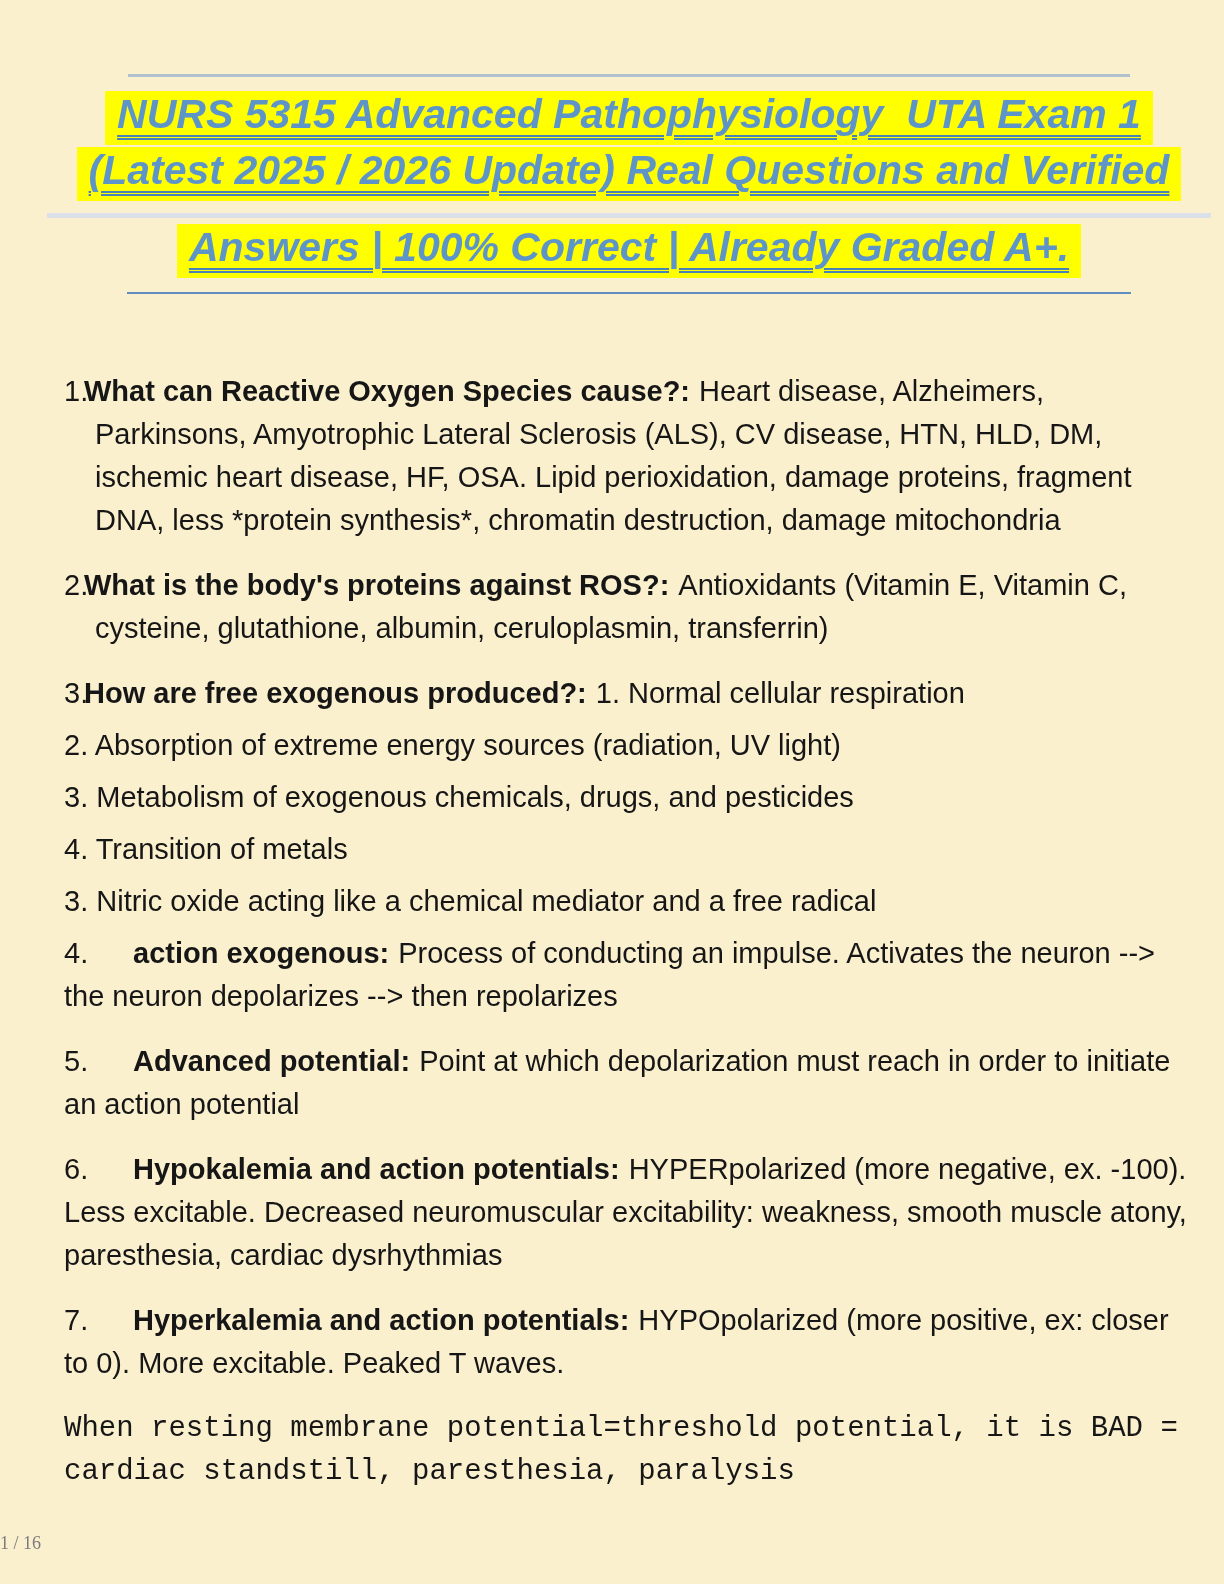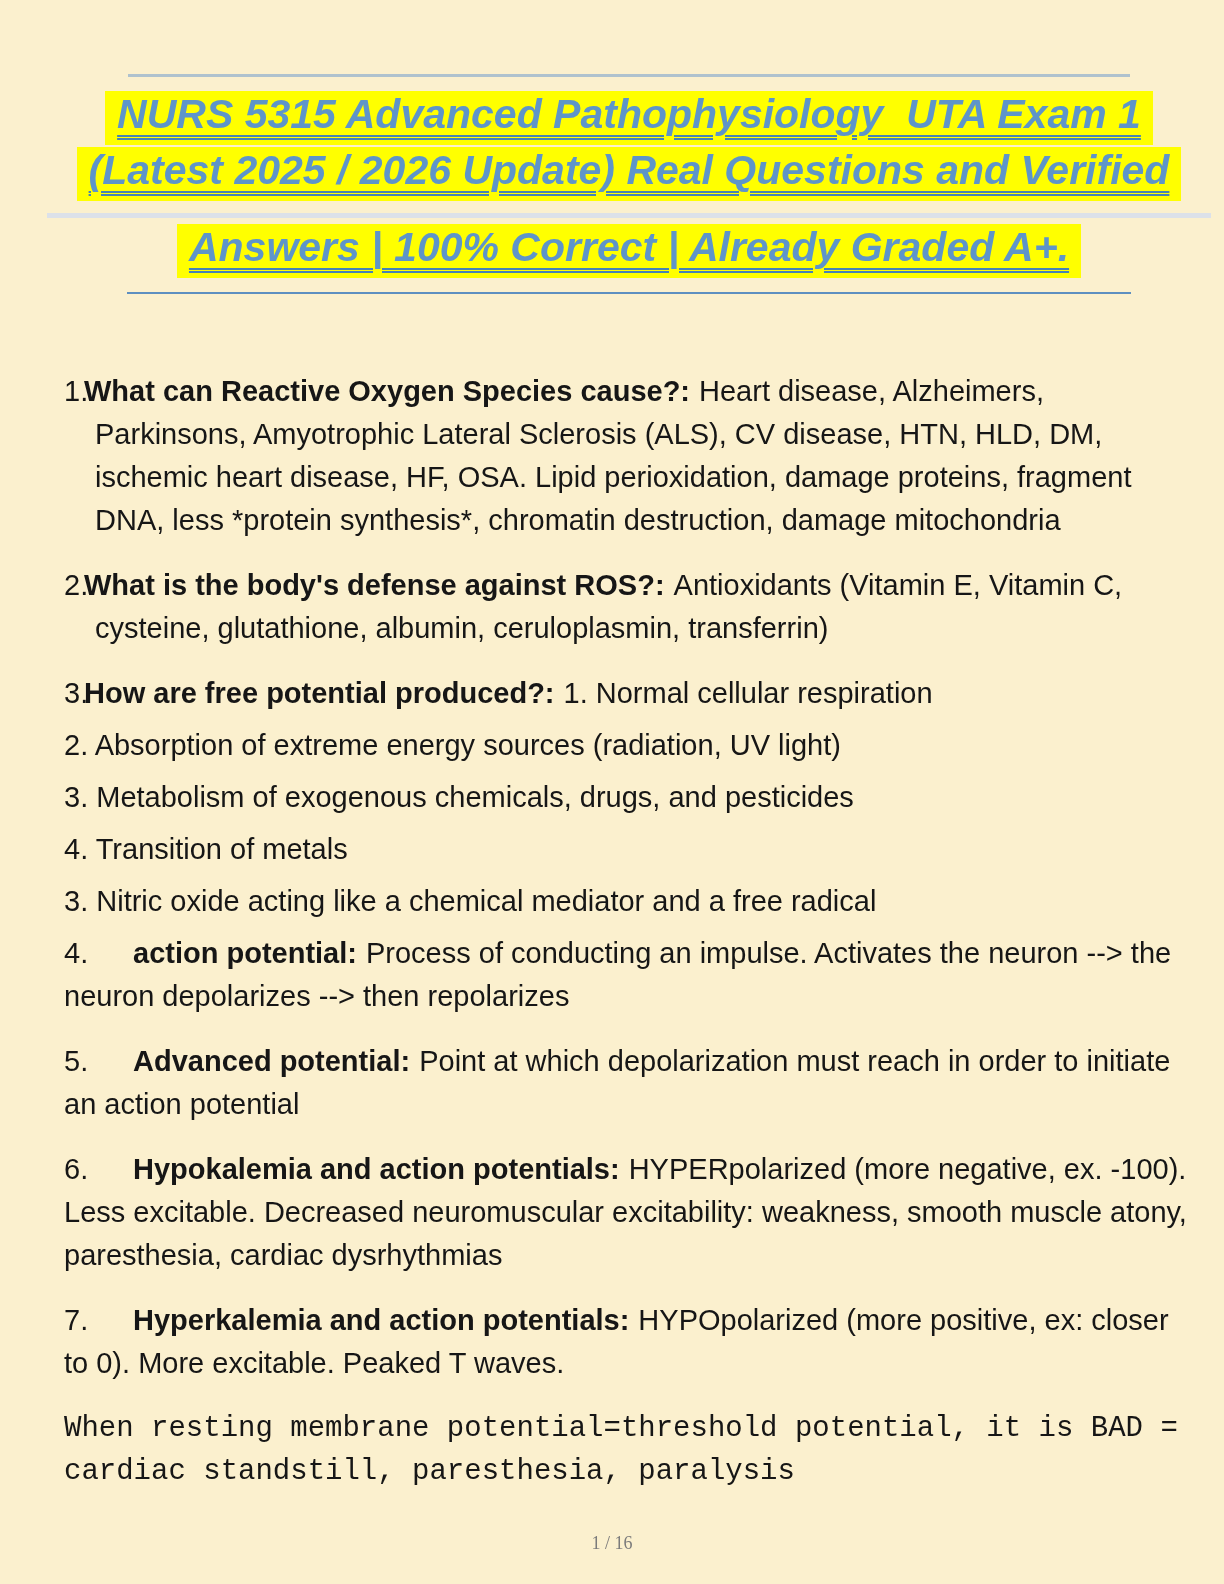--- a/index.html
+++ b/index.html
@@ -61,21 +61,20 @@
   p.flush.sp { margin-top:22px; }
   .marker { display:inline-block; text-indent:0; width:20px; }
   .marker.tab { width:69px; }
   b.term { font-weight:bold; margin-right:9px; }
   p.para { margin-top:22px;font-family:Liberation Mono, monospace; }
   
   .footer {
     position:absolute;
     left:0; right:0;
     bottom:40px;
-    text-align:center;
     font-family:"Liberation Serif", serif;
     font-size:18px;
     color:#7B7B7B;
   }
 </style>
 </head>
 <body>
 
 <div class="page">
 
@@ -93,30 +92,30 @@
   <div class="title-line l3">
     <span class="hl">Answers | 100% Correct | Already Graded A+.</span>
   </div>
 
   <div class="rule-bottom"></div>
 
   <div class="content">
 
     <p class="qa hang first"><span class="marker">1.</span><b class="term">What can Reactive Oxygen Species cause?:</b><span class="ans">Heart disease, Alzheimers, Parkinsons, Amyotrophic Lateral Sclerosis (ALS), CV disease, HTN, HLD, DM, ischemic heart disease, HF, OSA. Lipid perioxidation, damage proteins, fragment DNA, less *protein synthesis*, chromatin destruction, damage mitochondria</span></p>
 
-    <p class="qa hang"><span class="marker">2.</span><b class="term">What is the body's defense against ROS?:</b><span class="ans">Antioxidants (Vitamin E, Vitamin C, cysteine, glutathione, albumin, ceruloplasmin, transferrin)</span></p>
+    <p class="qa hang"><span class="marker">2.</span><b class="term">What is the body's proteins against ROS?:</b><span class="ans">Antioxidants (Vitamin E, Vitamin C, cysteine, glutathione, albumin, ceruloplasmin, transferrin)</span></p>
 
-    <p class="qa hang"><span class="marker">3.</span><b class="term">How are free potential produced?:</b><span class="ans">1. Normal cellular respiration</span></p>
+    <p class="qa hang"><span class="marker">3.</span><b class="term">How are free exogenous produced?:</b><span class="ans">1. Normal cellular respiration</span></p>
 
     <p class="sub">2. Absorption of extreme energy sources (radiation, UV light)</p>
     <p class="sub">3. Metabolism of exogenous chemicals, drugs, and pesticides</p>
     <p class="sub">4. Transition of metals</p>
     <p class="sub">3. Nitric oxide acting like a chemical mediator and a free radical</p>
 
-    <p class="flush"><span class="marker tab">4.</span><b class="term">action potential:</b><span class="ans">Process of conducting an impulse. Activates the neuron --&gt; the neuron depolarizes --&gt; then repolarizes</span></p>
+    <p class="flush"><span class="marker tab">4.</span><b class="term">action exogenous:</b><span class="ans">Process of conducting an impulse. Activates the neuron --&gt; the neuron depolarizes --&gt; then repolarizes</span></p>
 
     <p class="flush sp"><span class="marker tab">5.</span><b class="term">Advanced potential:</b><span class="ans">Point at which depolarization must reach in order to initiate an action potential</span></p>
 
     <p class="flush sp"><span class="marker tab">6.</span><b class="term">Hypokalemia and action potentials:</b><span class="ans">HYPERpolarized (more negative, ex. -100). Less excitable. Decreased neuromuscular excitability: weakness, smooth muscle atony, paresthesia, cardiac dysrhythmias</span></p>
 
     <p class="flush sp"><span class="marker tab">7.</span><b class="term">Hyperkalemia and action potentials:</b><span class="ans">HYPOpolarized (more positive, ex: closer to 0). More excitable. Peaked T waves.</span></p>
 
     <p class="para">When resting membrane potential=threshold potential, it is BAD = cardiac standstill, paresthesia, paralysis</p>
 
   </div>

